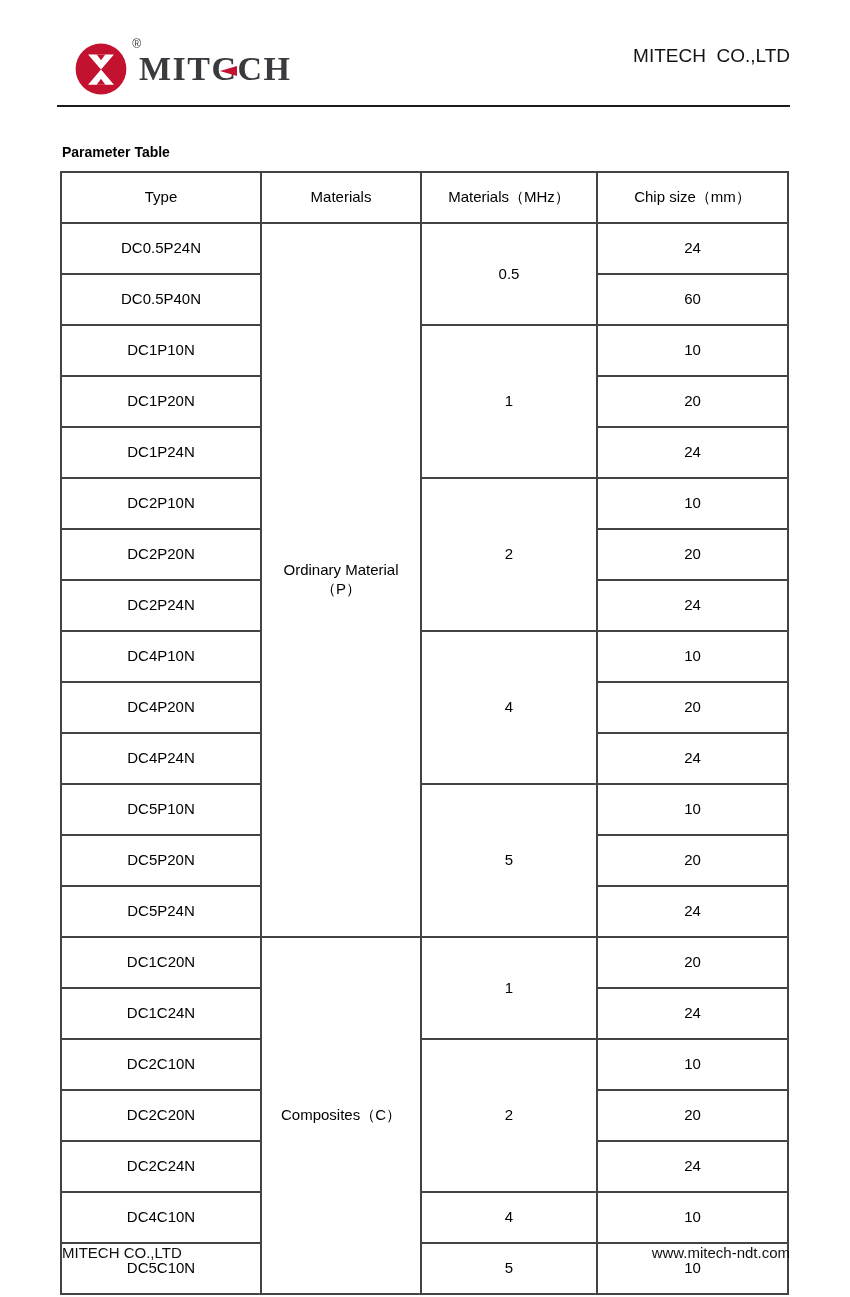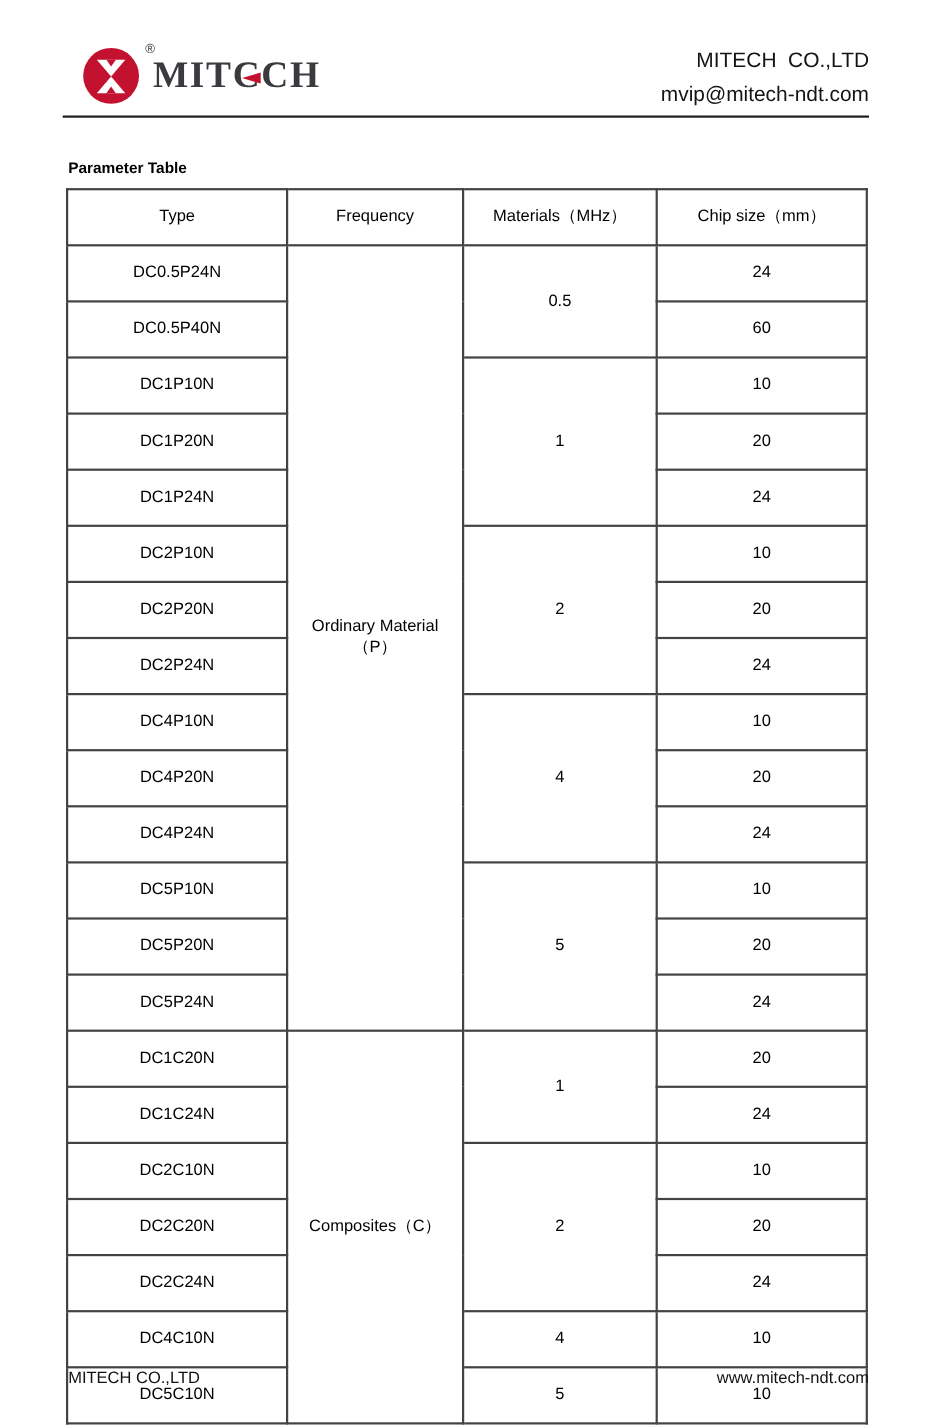--- a/index.html
+++ b/index.html
@@ -59,39 +59,38 @@
         <span class="reg">®</span>
       </div>
       <div class="wordmark">
           <span>MIT</span>
           <span class="wm-e"><span>C</span><span class="e-arrow"></span></span>
           <span>CH</span>
         </div>
     </div>
     <div class="header-right">
       <div class="hdr-company">MITECH  CO.,LTD</div>
-      <div class="hdr-email">mvip@mitech-ndt.com</div>
     </div>
   </div>
 
   <div class="header-rule"></div>
 
   <div class="content">
     <div class="section-title">Parameter Table</div>
     <table class="param-table">
       <colgroup>
         <col style="width:200px">
         <col style="width:160px">
         <col style="width:176px">
         <col style="width:191px">
       </colgroup>
       <thead>
         <tr>
           <th>Type</th>
-          <th>Frequency</th>
+          <th>Materials</th>
           <th>Materials（MHz）</th>
           <th>Chip size（mm）</th>
         </tr>
       </thead>
       <tbody id="param-tbody">
           <tr>
             <td>DC0.5P24N</td>
             <td rowspan="14">Ordinary Material（P）</td>
             <td rowspan="2">0.5</td>
             <td>24</td>

